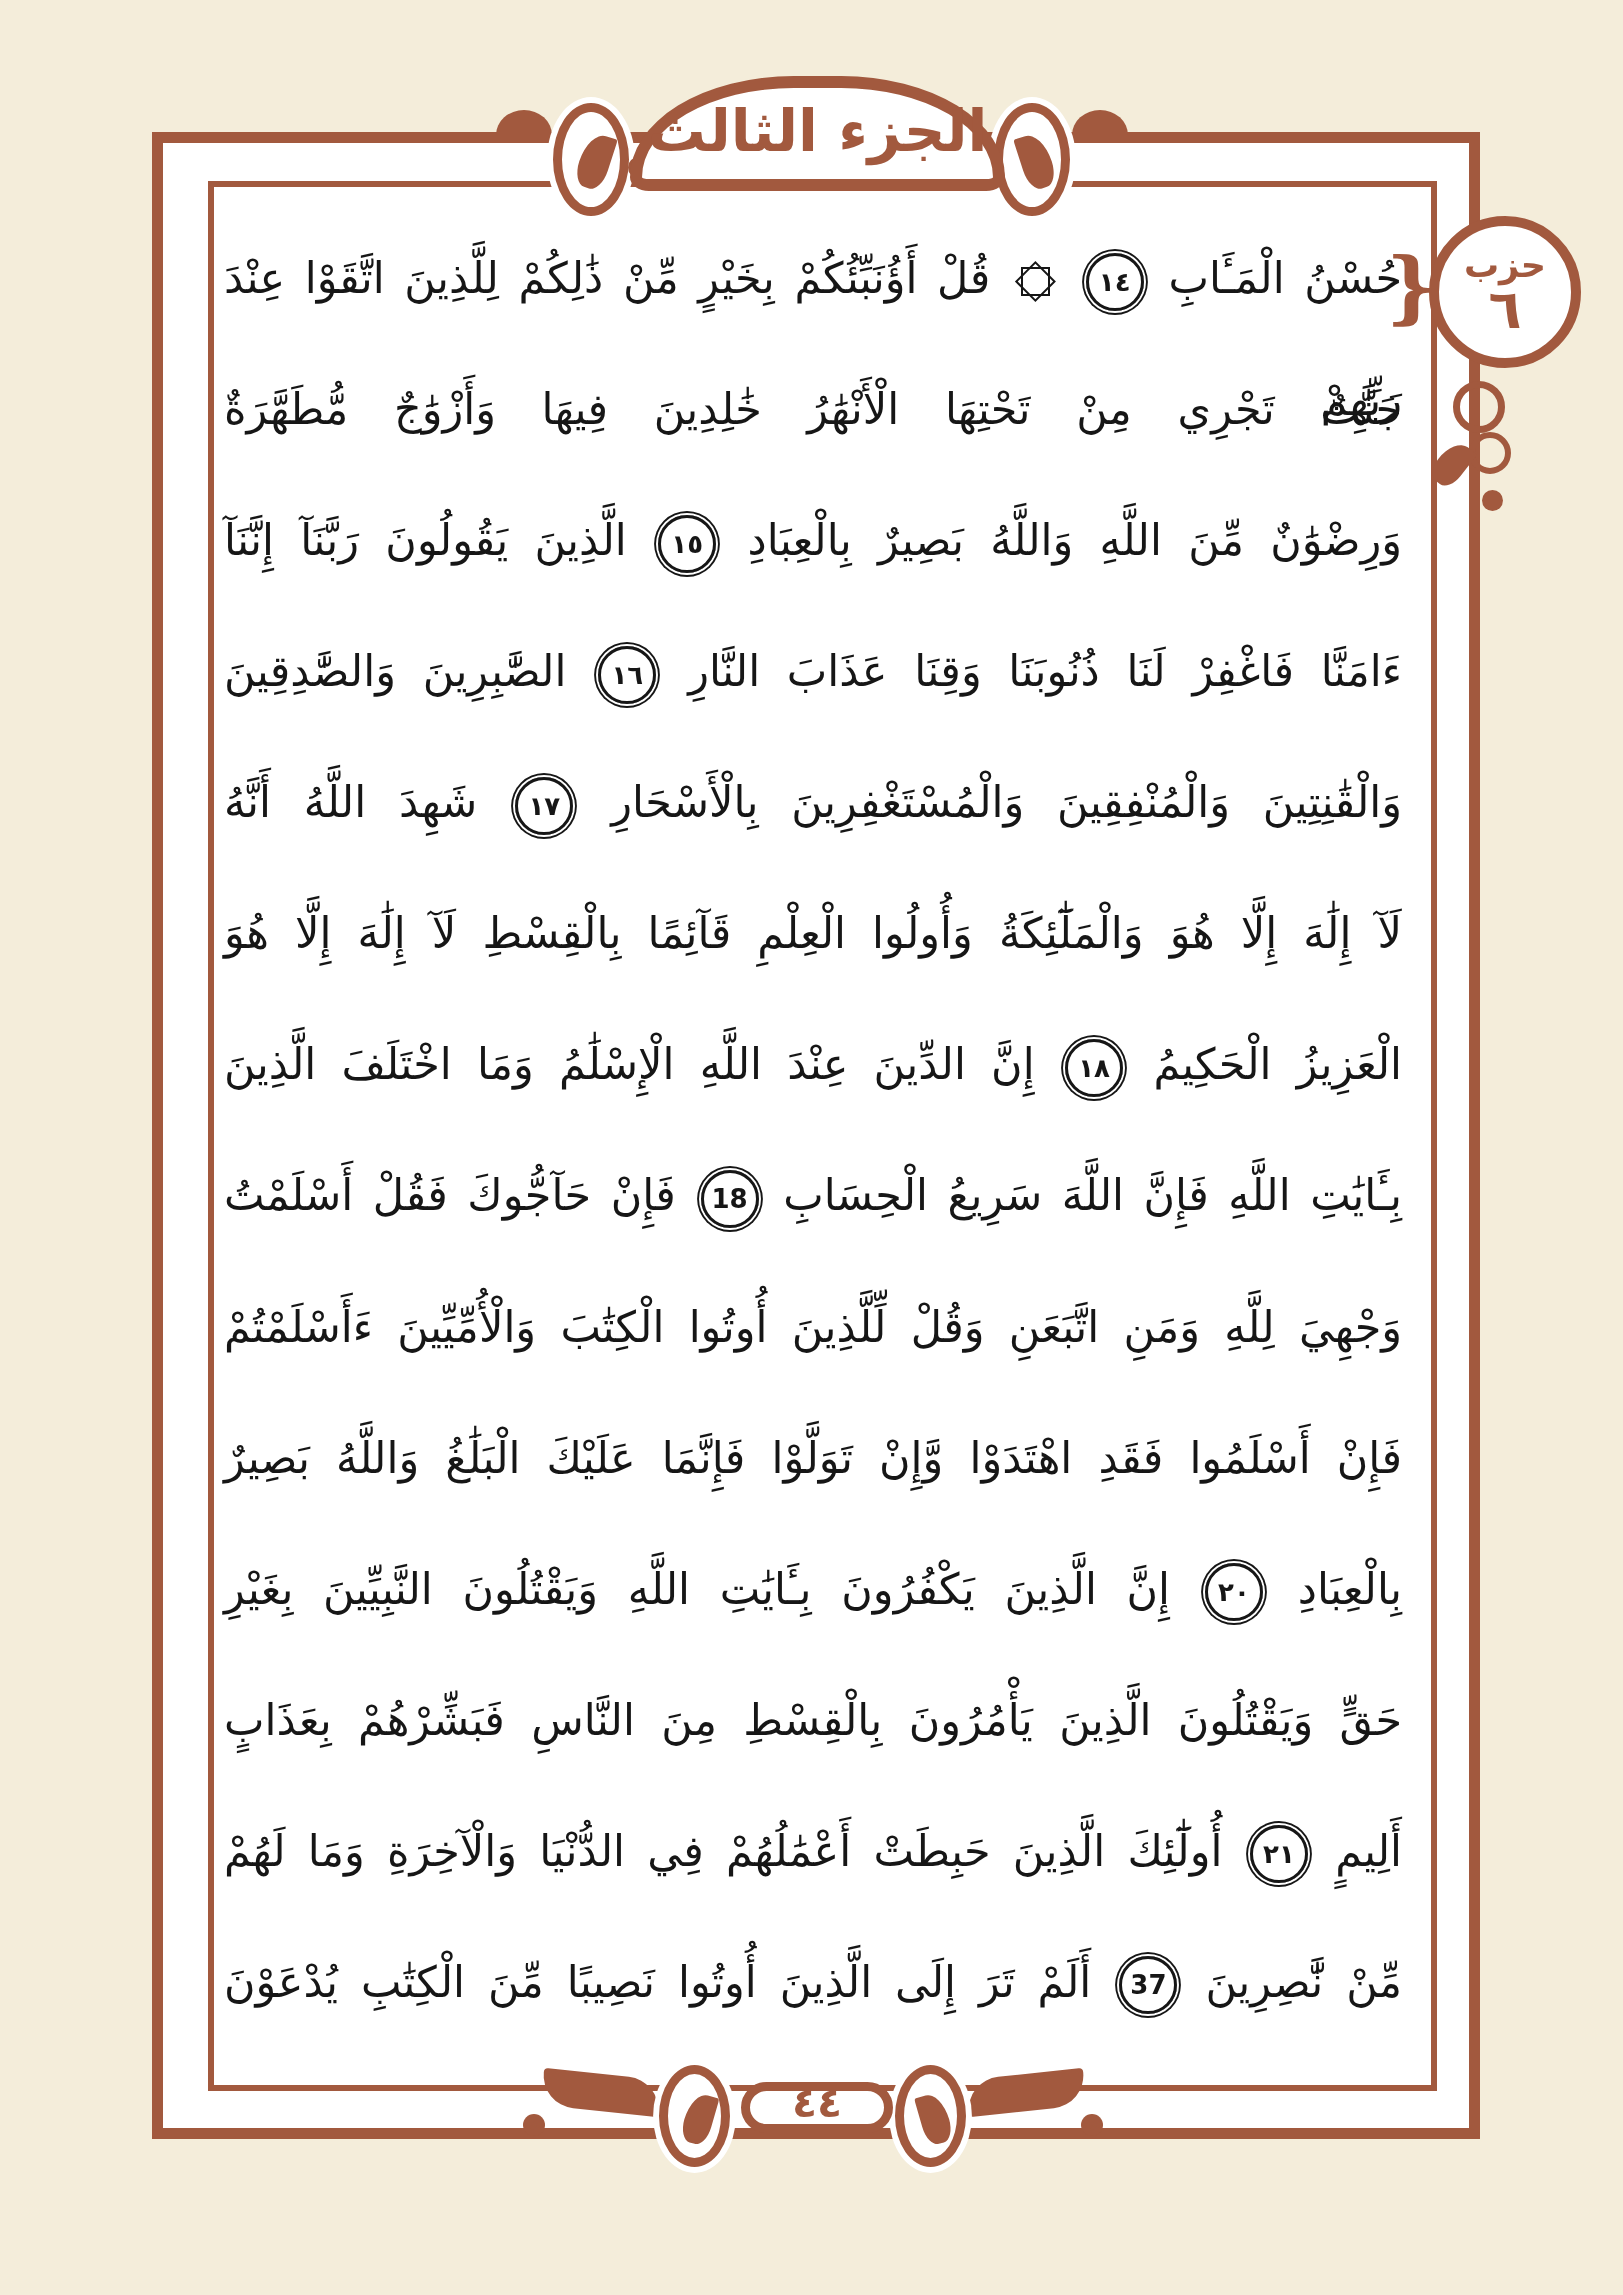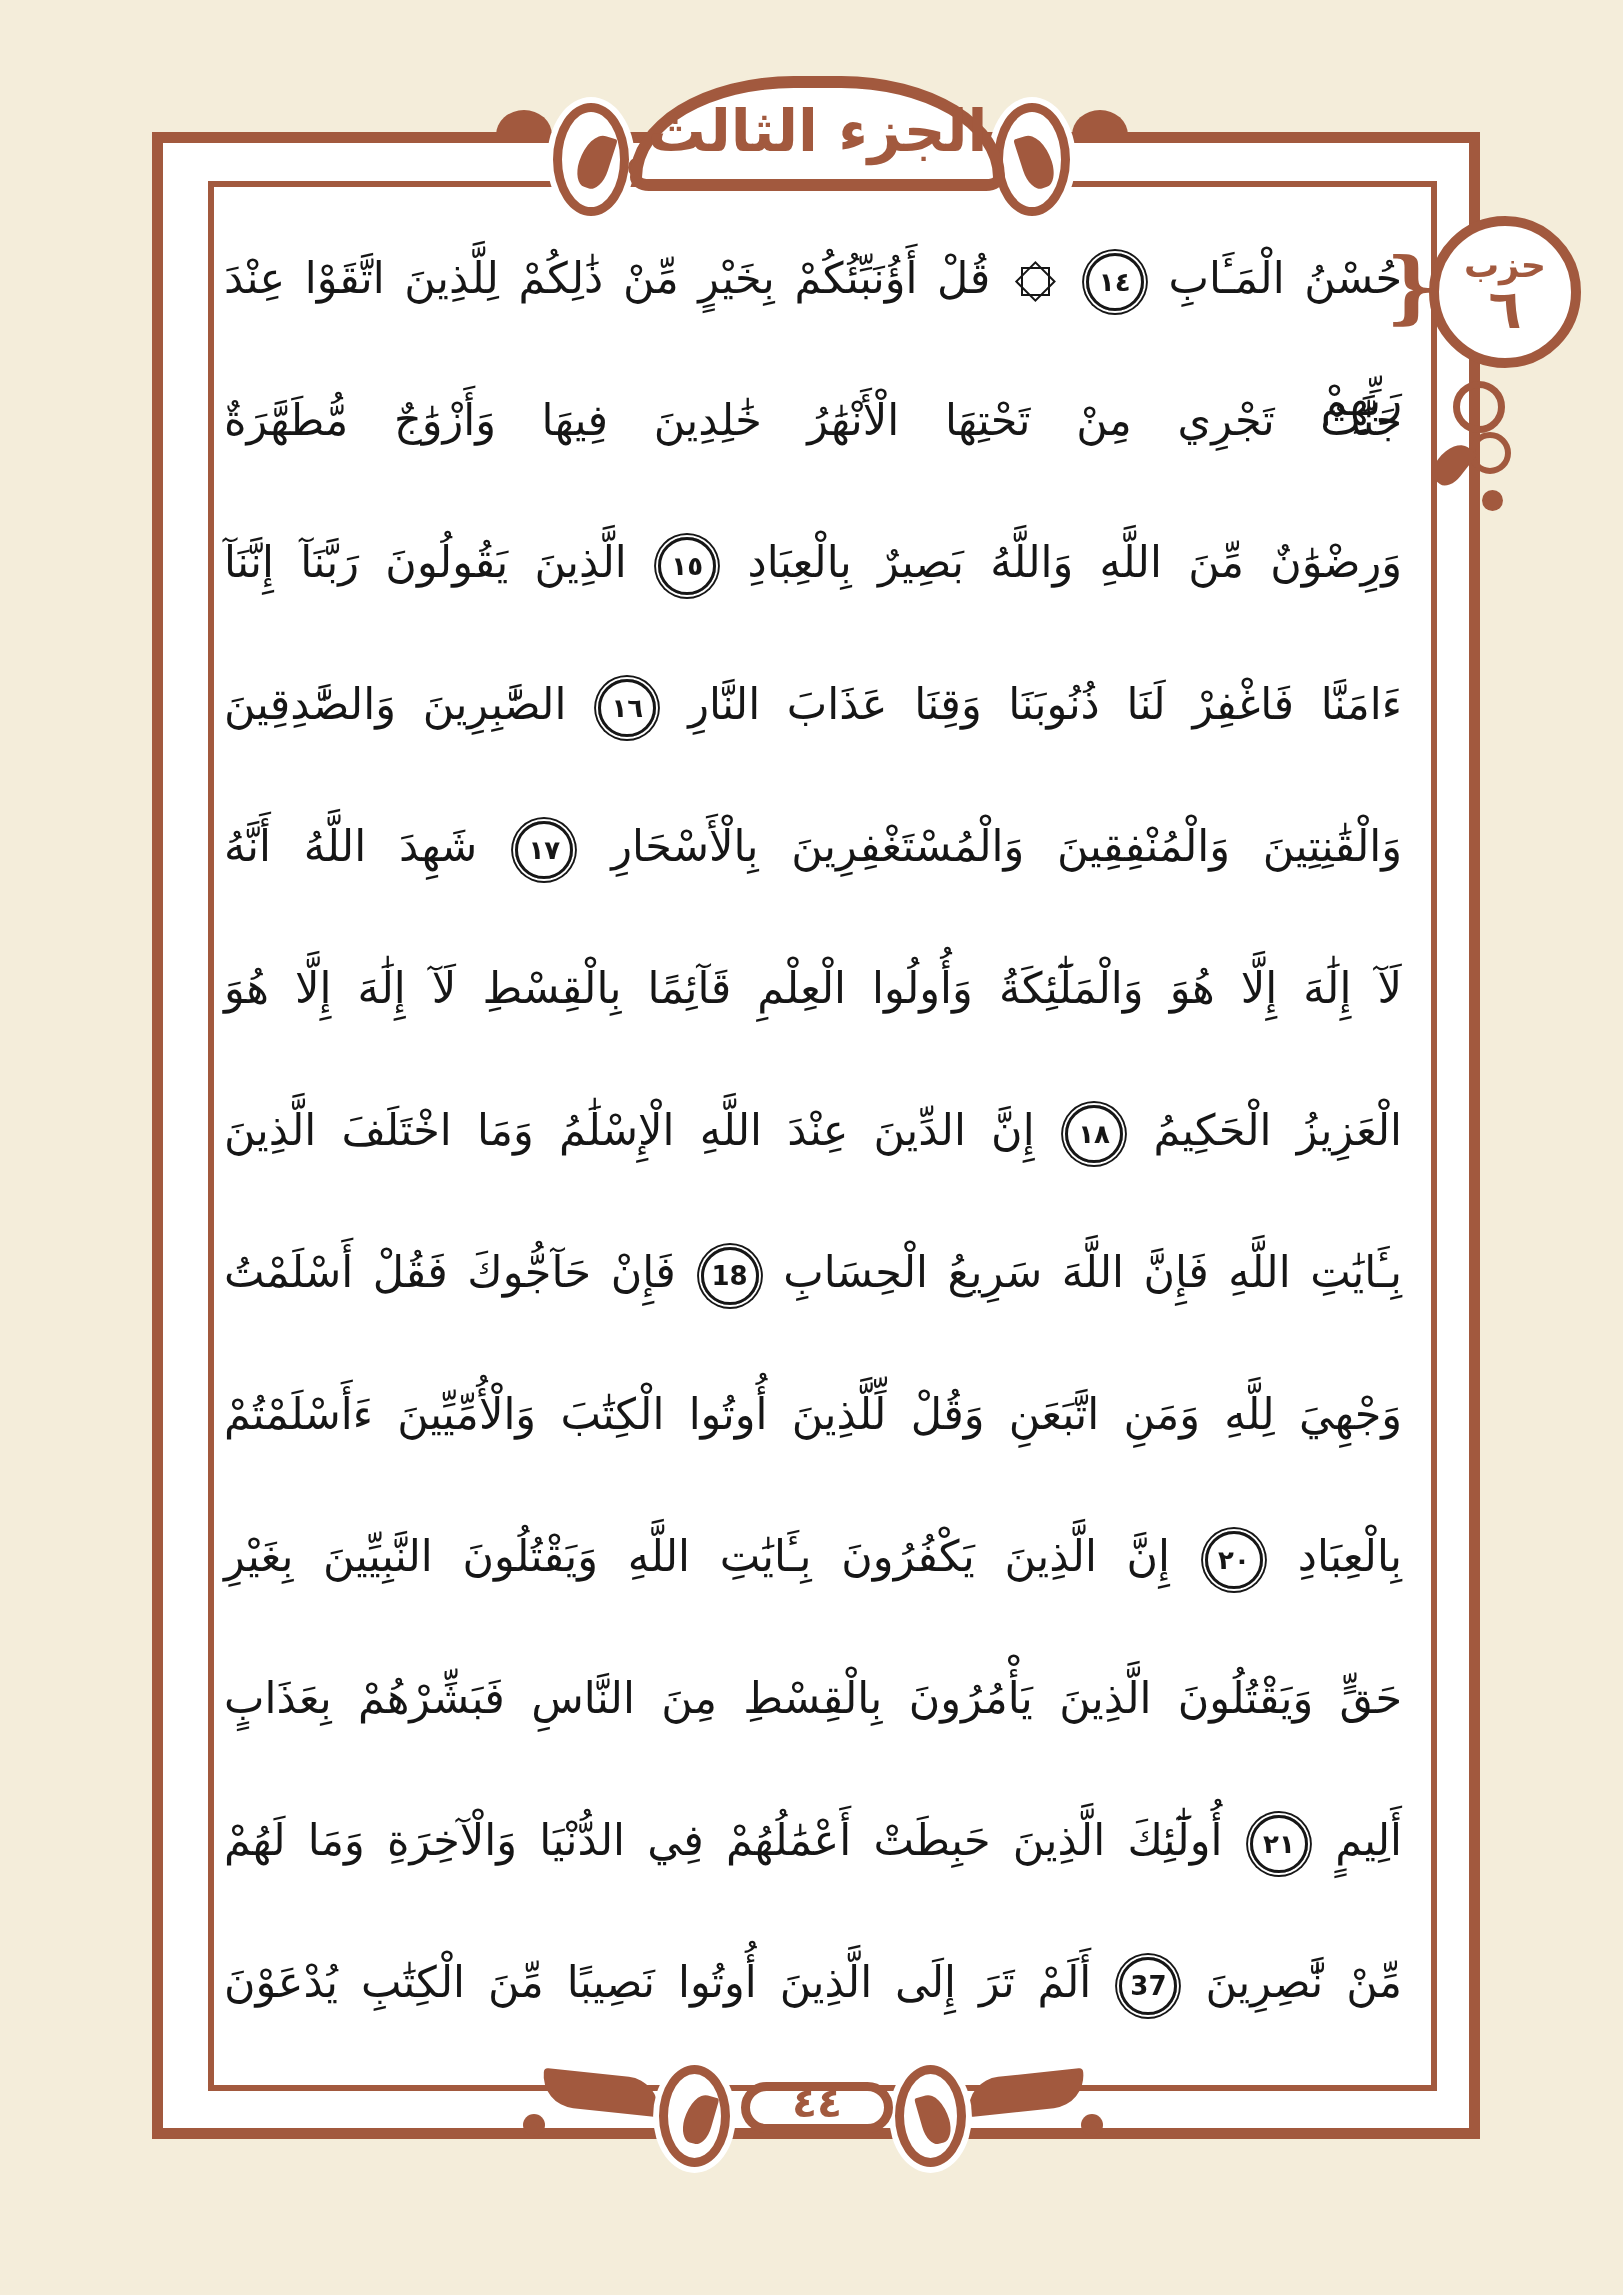--- a/index.html
+++ b/index.html
@@ -113,20 +113,21 @@
   <div class="text-area" id="text-area">
       <div class="qline">حُسْنُ الْمَـَٔابِ <span class="vbadge">١٤</span> <span class="rub"></span> قُلْ أَؤُنَبِّئُكُمْ بِخَيْرٍ مِّنْ ذَٰلِكُمْ لِلَّذِينَ اتَّقَوْا عِنْدَ رَبِّهِمْ</div>
       <div class="qline">جَنَّٰتٌ تَجْرِي مِنْ تَحْتِهَا الْأَنْهَٰرُ خَٰلِدِينَ فِيهَا وَأَزْوَٰجٌ مُّطَهَّرَةٌ</div>
       <div class="qline">وَرِضْوَٰنٌ مِّنَ اللَّهِ وَاللَّهُ بَصِيرٌ بِالْعِبَادِ <span class="vbadge">١٥</span> الَّذِينَ يَقُولُونَ رَبَّنَآ إِنَّنَآ</div>
       <div class="qline">ءَامَنَّا فَاغْفِرْ لَنَا ذُنُوبَنَا وَقِنَا عَذَابَ النَّارِ <span class="vbadge">١٦</span> الصَّٰبِرِينَ وَالصَّٰدِقِينَ</div>
       <div class="qline">وَالْقَٰنِتِينَ وَالْمُنْفِقِينَ وَالْمُسْتَغْفِرِينَ بِالْأَسْحَارِ <span class="vbadge">١٧</span> شَهِدَ اللَّهُ أَنَّهُ</div>
       <div class="qline">لَآ إِلَٰهَ إِلَّا هُوَ وَالْمَلَٰٓئِكَةُ وَأُولُوا الْعِلْمِ قَآئِمًا بِالْقِسْطِ لَآ إِلَٰهَ إِلَّا هُوَ</div>
       <div class="qline">الْعَزِيزُ الْحَكِيمُ <span class="vbadge">١٨</span> إِنَّ الدِّينَ عِنْدَ اللَّهِ الْإِسْلَٰمُ وَمَا اخْتَلَفَ الَّذِينَ</div>
       <div class="qline">بِـَٔايَٰتِ اللَّهِ فَإِنَّ اللَّهَ سَرِيعُ الْحِسَابِ <span class="vbadge">18</span> فَإِنْ حَآجُّوكَ فَقُلْ أَسْلَمْتُ</div>
       <div class="qline">وَجْهِيَ لِلَّهِ وَمَنِ اتَّبَعَنِ وَقُلْ لِّلَّذِينَ أُوتُوا الْكِتَٰبَ وَالْأُمِّيِّينَ ءَأَسْلَمْتُمْ</div>
+      <div class="qline">فَإِنْ أَسْلَمُوا فَقَدِ اهْتَدَوْا وَّإِنْ تَوَلَّوْا فَإِنَّمَا عَلَيْكَ الْبَلَٰغُ وَاللَّهُ بَصِيرٌ</div>
       <div class="qline">بِالْعِبَادِ <span class="vbadge">٢٠</span> إِنَّ الَّذِينَ يَكْفُرُونَ بِـَٔايَٰتِ اللَّهِ وَيَقْتُلُونَ النَّبِيِّينَ بِغَيْرِ</div>
       <div class="qline">حَقٍّ وَيَقْتُلُونَ الَّذِينَ يَأْمُرُونَ بِالْقِسْطِ مِنَ النَّاسِ فَبَشِّرْهُمْ بِعَذَابٍ</div>
       <div class="qline">أَلِيمٍ <span class="vbadge">٢١</span> أُولَٰٓئِكَ الَّذِينَ حَبِطَتْ أَعْمَٰلُهُمْ فِي الدُّنْيَا وَالْآخِرَةِ وَمَا لَهُمْ</div>
       <div class="qline">مِّنْ نَّٰصِرِينَ <span class="vbadge">37</span> أَلَمْ تَرَ إِلَى الَّذِينَ أُوتُوا نَصِيبًا مِّنَ الْكِتَٰبِ يُدْعَوْنَ</div>
     </div>
 
   <div class="bwing bwing-left"></div>
   <div class="bwing bwing-right"></div>
   <div class="dot" style="left:523px;top:2114px;width:22px;height:22px;"></div>
   <div class="dot" style="left:1081px;top:2114px;width:22px;height:22px;"></div>

